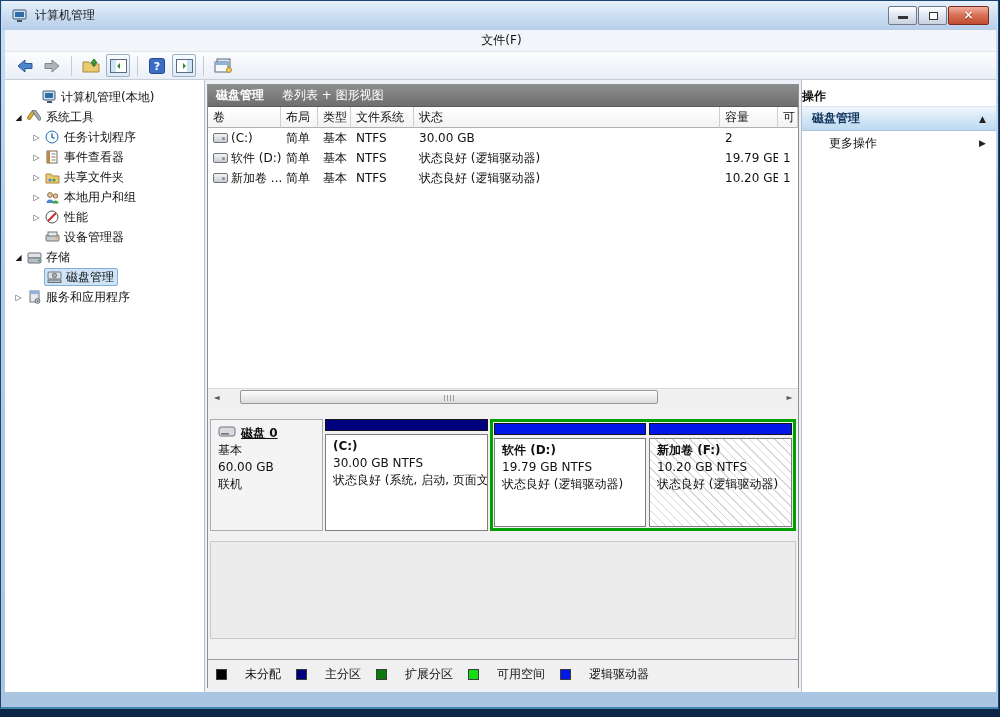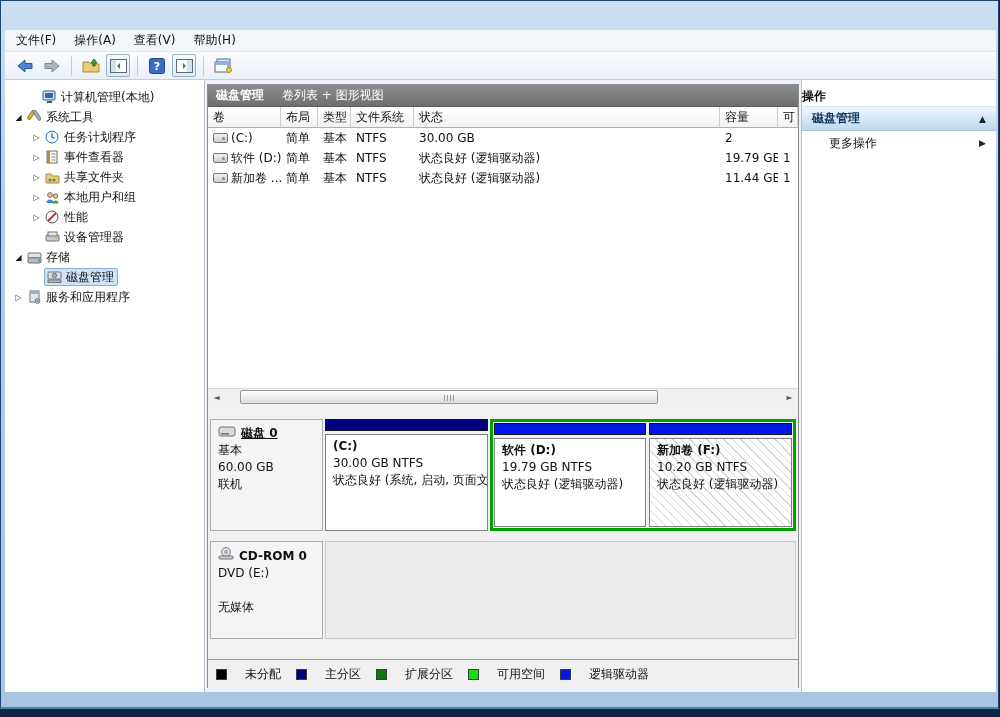--- a/index.html
+++ b/index.html
@@ -20,21 +20,21 @@
   .wbtn{width:29px;height:19px;border:1px solid #707a88;border-radius:2px;
         background:linear-gradient(180deg,#ffffff,#e3e9f2 45%,#c8d2e0);
         position:relative;cursor:default;}
   .wbtn.close{width:41px;border:1px solid #7e2c1a;
         background:linear-gradient(180deg,#f0b0a0,#d9745b 45%,#c14c2e);}
   .glyph-min{position:absolute;left:9px;bottom:5px;width:10px;height:3px;background:#333;}
   .glyph-restore{position:absolute;left:10px;top:5px;width:9px;height:8px;border:1px solid #333;background:#fff;}
   .glyph-close{position:absolute;left:0;top:1px;width:100%;text-align:center;color:#fff;font-weight:bold;font-size:12px;text-shadow:0 1px 1px #7a2413;}
   
   .menubar{position:absolute;left:4px;top:29px;width:991px;height:22px;background:#f2f5fa;
-           display:flex;align-items:center;padding-left:2px;border-bottom:1px solid #e2e7ee;}
+           display:flex;align-items:center;padding-left:2px;border-bottom:1px solid #e2e7ee;flex-direction:column;}
   .menu-item{padding:2px 9px;color:#111;}
   
   .toolbar{position:absolute;left:4px;top:51px;width:991px;height:28px;
            background:linear-gradient(180deg,#fcfdfe,#e9eff7);
            border-bottom:1px solid #c6cdd6;display:flex;align-items:center;padding-left:8px;gap:3px;}
   .tbtn{width:24px;height:23px;display:flex;align-items:center;justify-content:center;border:1px solid transparent;border-radius:2px;}
   .tbtn.framed{border:1px solid #9db0c4;background:linear-gradient(180deg,#f7fbff,#dde9f6);}
   .tsep{width:1px;height:20px;background:#c3cbd5;margin:0 4px;}
   
   .workspace{position:absolute;left:4px;top:79px;width:991px;height:612px;background:#eef2f8;}
@@ -102,20 +102,43 @@
   .arr{font-size:9px;color:#222;}
   
   .svgi{display:flex;align-items:center;justify-content:center;}
 </style>
 </head>
 <body>
 
 <div class="stage">
 <div class="window">
 
+  <div class="titlebar">
+    <div class="title-left">
+      <span class="svgi">
+        <svg width="16" height="16">
+              <rect x="1" y="2" width="13" height="9" rx="1" fill="#cfe0ef" stroke="#41596f"></rect>
+              <rect x="3" y="4" width="9" height="5" fill="#2e6da8"></rect>
+              <rect x="5" y="12" width="5" height="2" fill="#41596f"></rect>
+            </svg>
+      </span>
+      <span class="title-text">计算机管理</span>
+    </div>
+    <div class="winbtns">
+      <div class="wbtn">
+            <span class="glyph-min"></span>
+          </div>
+      <div class="wbtn">
+            <span class="glyph-restore"></span>
+          </div>
+      <div class="wbtn close">
+            <span class="glyph-close">×</span>
+          </div>
+    </div>
+  </div>
 
   <div class="menubar">
     <span class="menu-item">文件(F)</span>
     <span class="menu-item">操作(A)</span>
     <span class="menu-item">查看(V)</span>
     <span class="menu-item">帮助(H)</span>
   </div>
 
   <div class="toolbar">
     <div class="tbtn">
@@ -336,21 +359,21 @@
         </div>
         <div class="vgrid">
           <div class="vc">
                 <span class="drive-ico"></span>
                 <span>新加卷 ...</span>
               </div>
           <div class="vc">简单</div>
           <div class="vc">基本</div>
           <div class="vc">NTFS</div>
           <div class="vc">状态良好 (逻辑驱动器)</div>
-          <div class="vc">11.44 GB</div>
+          <div class="vc">10.20 GB</div>
           <div class="vc">1</div>
         </div>
       </div>
 
       <div class="hscroll">
         <div class="harrow left">◄</div>
         <div class="hthumb">
               <span class="hgrip"></span>
             </div>
         <div class="harrow right">►</div>
@@ -394,33 +417,20 @@
                   <b>新加卷  (F:)</b>
                   <span>10.20 GB NTFS</span><br>
                   <span>状态良好 (逻辑驱动器)</span>
                 </div>
               </div>
             </div>
           </div>
         </div>
 
         <div class="cdrom-row">
-          <div class="disk-label">
-            <div class="disk-title">
-              <span><svg width="16" height="13">
-                      <circle cx="8" cy="5" r="4.5" fill="#d9dde0" stroke="#80868d"></circle>
-                      <circle cx="8" cy="5" r="1.3" fill="#f6f8fa" stroke="#80868d"></circle>
-                      <rect x="1" y="9" width="14" height="3" rx="1" fill="#c9ccd1" stroke="#6f757c"></rect>
-                    </svg></span>
-              <b>CD-ROM 0</b>
-            </div>
-            <div>DVD (E:)</div>
-            <div>&nbsp;</div>
-            <div>无媒体</div>
-          </div>
           <div class="media-area"></div>
         </div>
       </div>
 
       <div class="legend">
         <span class="litem">
               <span class="lsw" style="background: rgb(0, 0, 0);"></span>
               <span>未分配</span>
             </span>
         <span class="litem">

